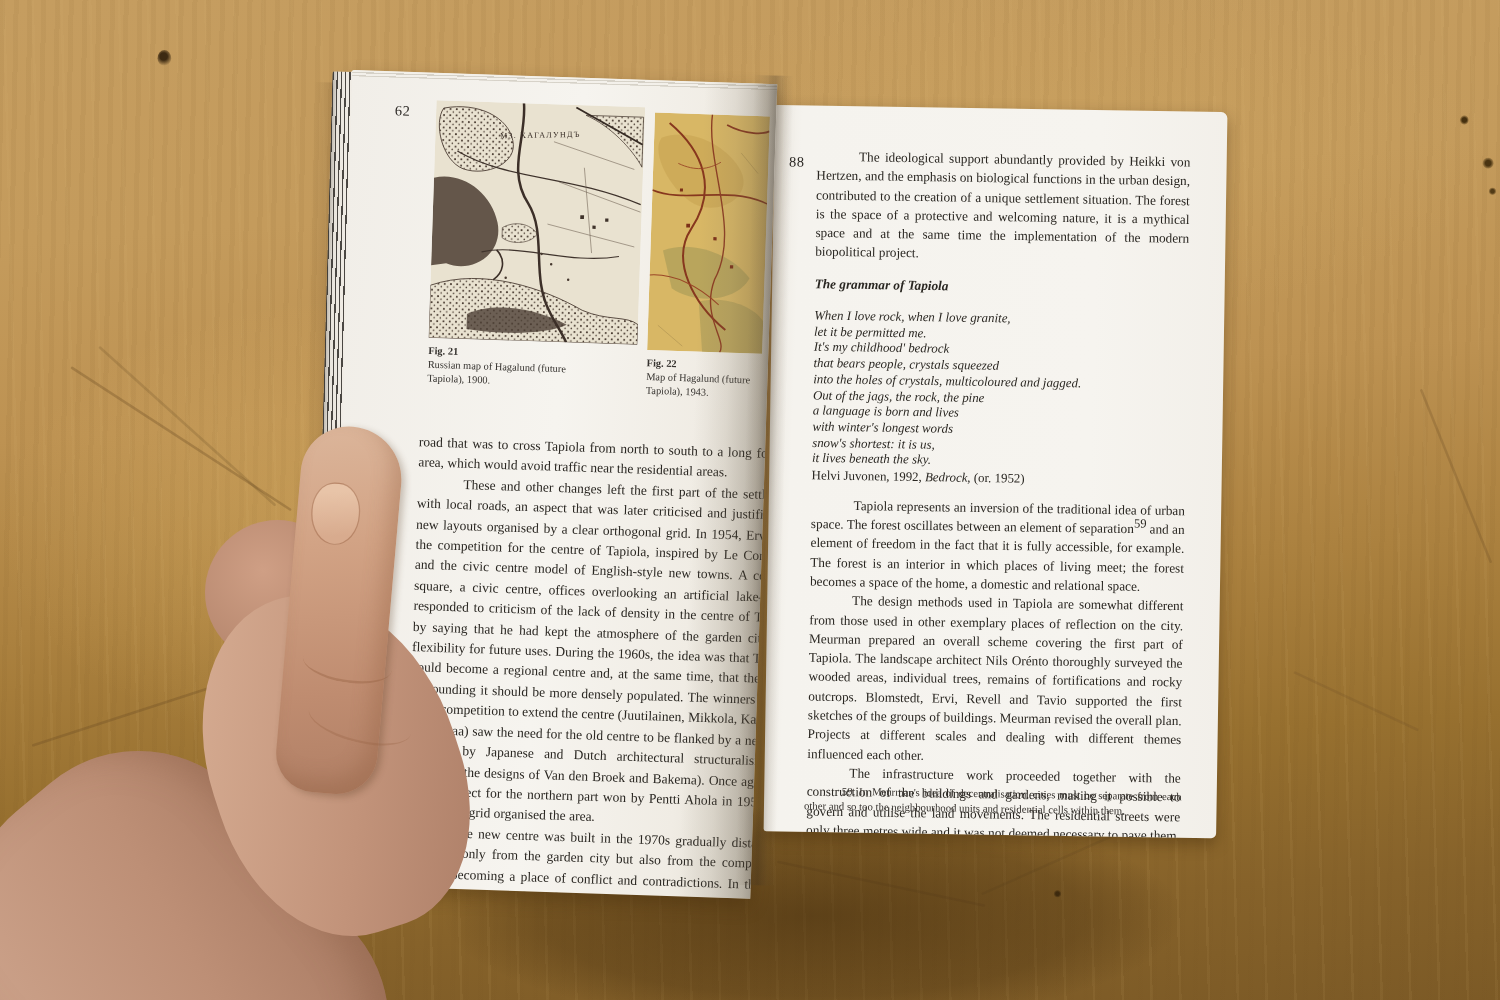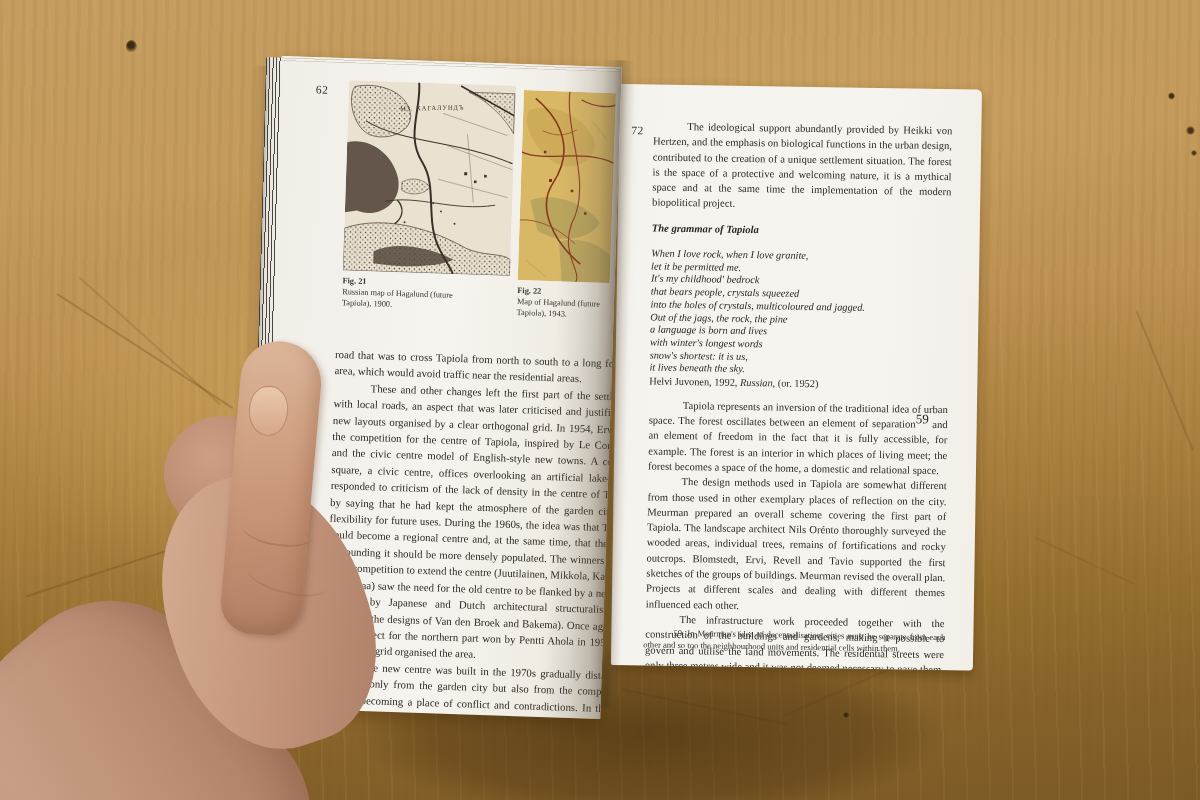--- a/index.html
+++ b/index.html
@@ -79,21 +79,21 @@
     position:absolute;left:34px;top:34px;width:299px;
     font-size:10.6px;line-height:15.3px;color:#2a2722;text-align:justify;
   }
   .body-right p{margin:0;}
   .body-right p.ind{text-indent:3.2em;}
   .sec-head{font-style:italic;font-weight:bold;margin:10px 0 0 0 !important;}
   .poem{margin-top:12px;font-style:italic;font-size:10.3px;line-height:12.7px;text-align:left;}
   .poem .attr{font-style:normal;margin-top:1px;}
   .poem .attr .btitle{font-style:italic;}
   .para-b{margin-top:9px !important;}
-  sup{font-size:13px;line-height:0;}
+  sup{font-size:10px;line-height:0;}
   .footnote{
     position:absolute;left:32px;top:543px;width:302px;
     font-size:8.6px;line-height:11.6px;color:#332f2b;text-align:justify;text-indent:3.5em;
   }
   
   .forearm{
     left:14px;top:596px;width:256px;height:360px;transform:rotate(-40deg);
     border-radius:110px;background:linear-gradient(100deg,#cba189 5%,#bd8f76 55%,#aa7c64 95%);
     box-shadow:inset -14px -10px 30px rgba(130,85,60,.35);
   }
@@ -134,36 +134,36 @@
 <div class="abs scratch" style="left:30px;top:640px;width:180px;transform:rotate(-12deg);opacity:.8;"></div>
 <div class="abs scratch" style="left:620px;top:706px;width:170px;transform:rotate(12deg);opacity:.8;"></div>
 <div class="abs scratch" style="left:780px;top:690px;width:120px;transform:rotate(-24deg);opacity:.7;"></div>
 <div class="abs scratch" style="left:1090px;top:380px;width:150px;transform:rotate(68deg);opacity:.8;"></div>
 <div class="abs scratch" style="left:1030px;top:560px;width:110px;transform:rotate(25deg);opacity:.6;"></div>
 
 <div class="abs book-shadow"></div>
 <div class="abs left-edge-shadow"></div>
 
 <div class="abs page page-right">
-  <div class="abs pagenum" style="left:12px;top:40px;">72</div>
+  <div class="abs pagenum" style="left:12px;top:40px;">88</div>
   <div class="body-right">
     <p class="ind">The ideological support abundantly provided by Heikki von Hertzen, and the emphasis on biological functions in the urban design, contributed to the creation of a unique settlement situation. The forest is the space of a protective and welcoming nature, it is a mythical space and at the same time the implementation of the modern biopolitical project.</p>
     <p class="sec-head">The grammar of Tapiola</p>
     <div class="poem">
       <div>When I love rock, when I love granite,</div>
       <div>let it be permitted me.</div>
       <div>It's my childhood' bedrock</div>
       <div>that bears people, crystals squeezed</div>
       <div>into the holes of crystals, multicoloured and jagged.</div>
       <div>Out of the jags, the rock, the pine</div>
       <div>a language is born and lives</div>
       <div>with winter's longest words</div>
       <div>snow's shortest: it is us,</div>
       <div>it lives beneath the sky.</div>
-      <div class="attr"><span>Helvi Juvonen, 1992, </span><span class="btitle">Russian</span><span>, (or. 1952)</span></div>
+      <div class="attr"><span>Helvi Juvonen, 1992, </span><span class="btitle">Bedrock</span><span>, (or. 1952)</span></div>
     </div>
     <p class="ind para-b"><span>Tapiola represents an inversion of the traditional idea of urban space. The forest oscillates between an element of separation</span><sup>59</sup><span> and an element of freedom in the fact that it is fully accessible, for example. The forest is an interior in which places of living meet; the forest becomes a space of the home, a domestic and relational space.</span></p>
     <p class="ind">The design methods used in Tapiola are somewhat different from those used in other exemplary places of reflection on the city. Meurman prepared an overall scheme covering the first part of Tapiola. The landscape architect Nils Orénto thoroughly surveyed the wooded areas, individual trees, remains of fortifications and rocky outcrops. Blomstedt, Ervi, Revell and Tavio supported the first sketches of the groups of buildings. Meurman revised the overall plan. Projects at different scales and dealing with different themes influenced each other.</p>
     <p class="ind">The infrastructure work proceeded together with the construction of the buildings and gardens, making it possible to govern and utilise the land movements. The residential streets were only three metres wide and it was not deemed necessary to pave them. The previously cultivated areas form a</p>
   </div>
   <div class="footnote">59. In Meurman's idea of decentralisation, cities must be separate from each other and so too the neighbourhood units and residential cells within them.</div>
 </div>
 
 <div class="abs page page-left">
   <div class="abs pagenum" style="left:36px;top:26px;">62</div>

